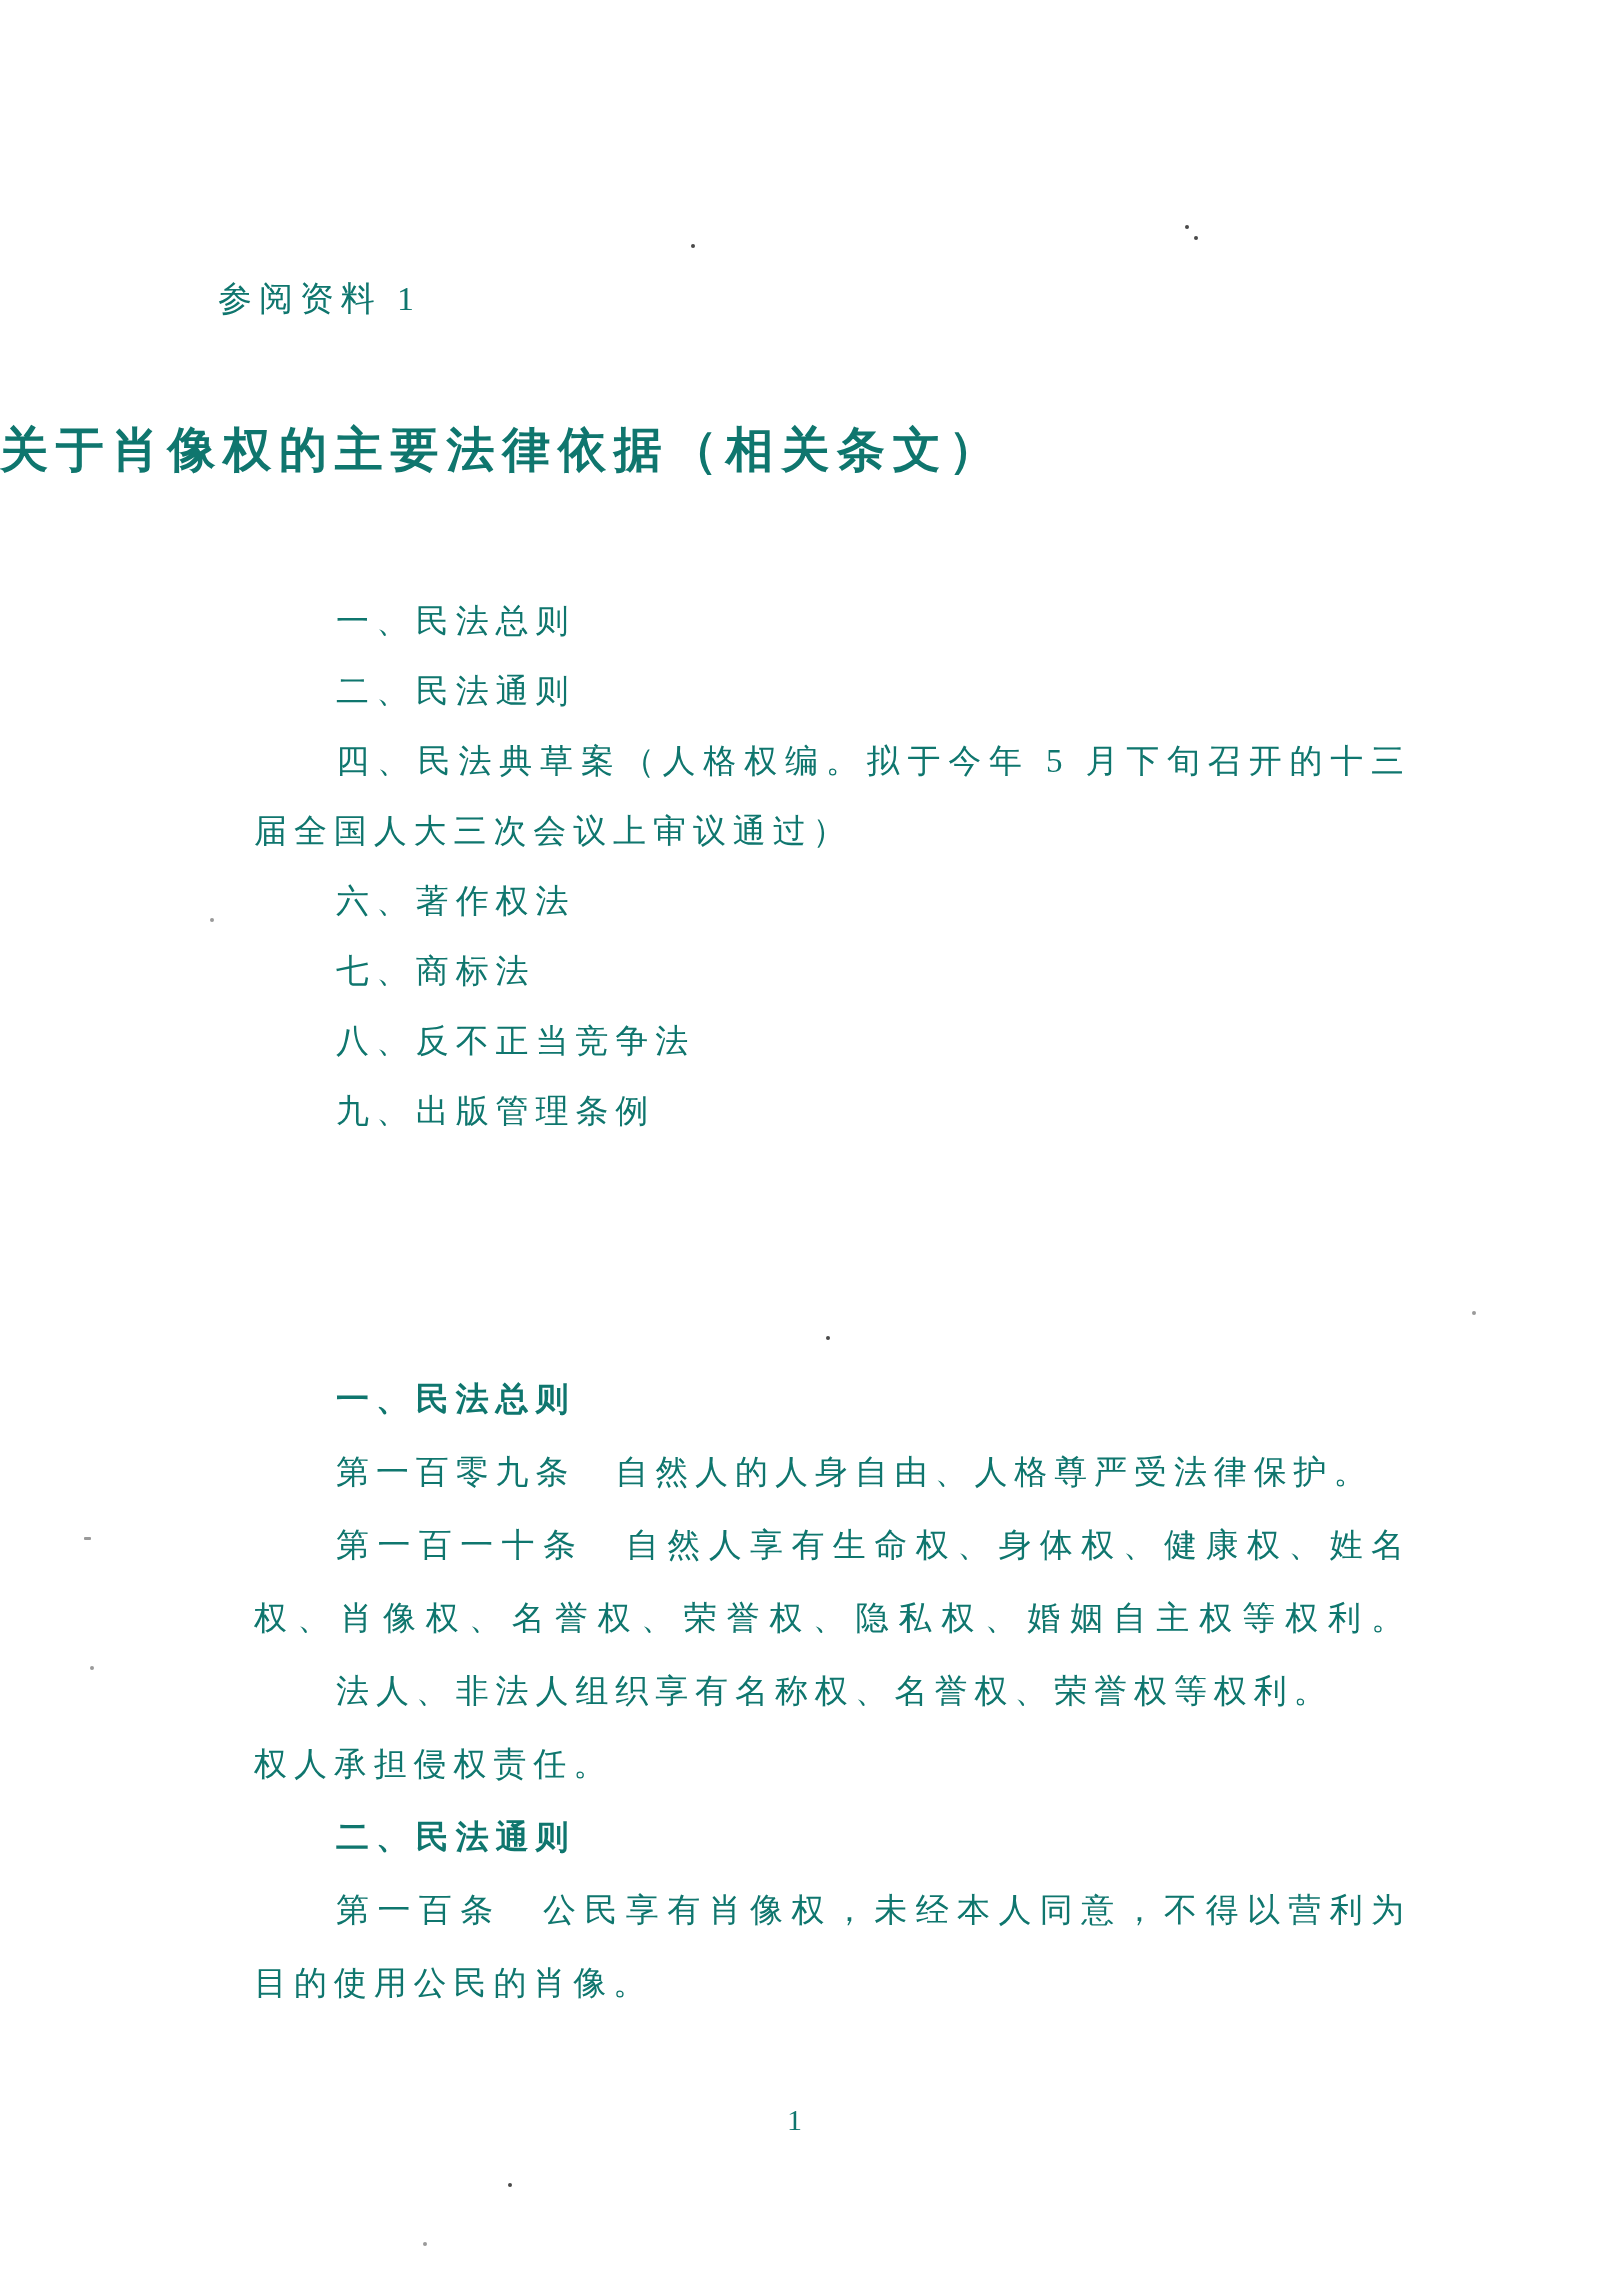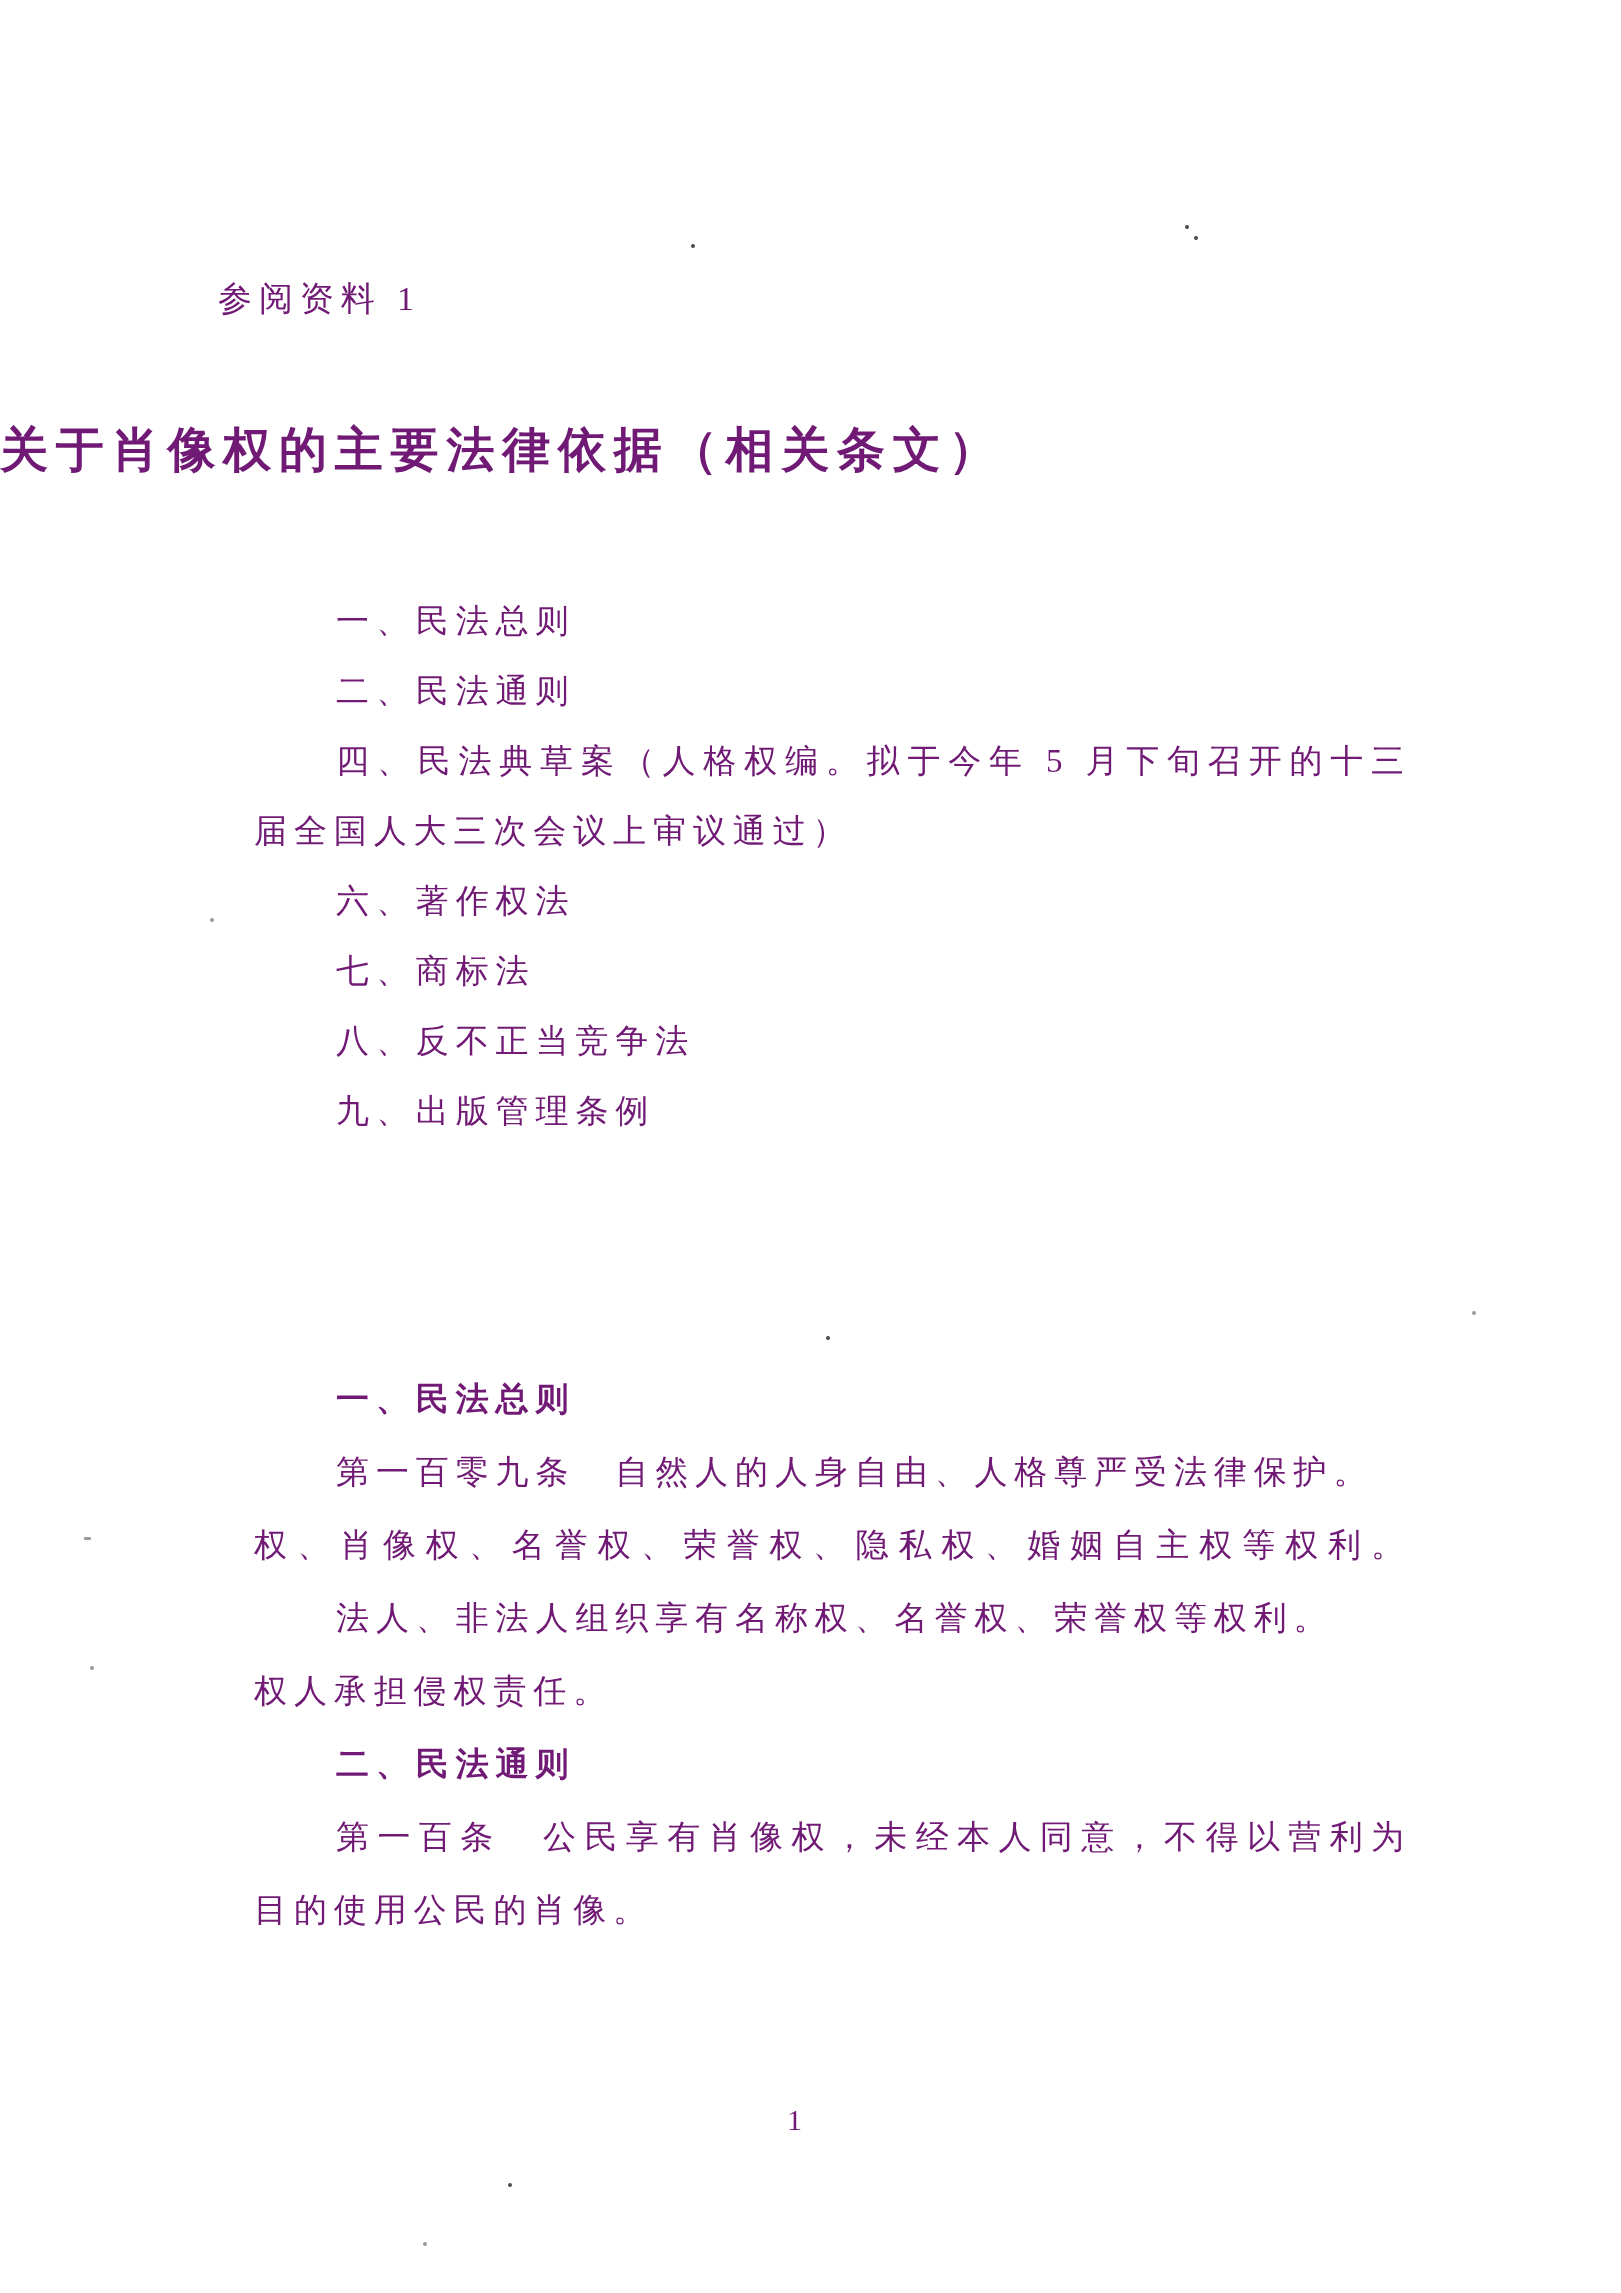--- a/index.html
+++ b/index.html
@@ -7,21 +7,21 @@
     padding: 0;
     background: #e8e8e8;
   }
   .page {
     position: relative;
     width: 1621px;
     height: 2294px;
     background: #ffffff;
     overflow: hidden;
     font-family: "Liberation Serif", "DejaVu Serif", serif;
-    color: #701a75;
+    color: #0f766e;
   }
   .doc-label {
     position: absolute;
     left: 218px;
     top: 276px;
     font-size: 34px;
     letter-spacing: 6.9px;
     white-space: nowrap;
   }
   .doc-title {
@@ -91,20 +91,21 @@
     <div class="line">届全国人大三次会议上审议通过）</div>
     <div class="line indent">六、著作权法</div>
     <div class="line indent">七、商标法</div>
     <div class="line indent">八、反不正当竞争法</div>
     <div class="line indent">九、出版管理条例</div>
   </div>
 
   <div class="text-block body-block">
     <div class="line indent bold">一、民法总则</div>
     <div class="line indent">第一百零九条　自然人的人身自由、人格尊严受法律保护。</div>
+    <div class="line indent full">第一百一十条　自然人享有生命权、身体权、健康权、姓名</div>
     <div class="line full">权、肖像权、名誉权、荣誉权、隐私权、婚姻自主权等权利。</div>
     <div class="line indent">法人、非法人组织享有名称权、名誉权、荣誉权等权利。</div>
     <div class="line">权人承担侵权责任。</div>
     <div class="line indent bold">二、民法通则</div>
     <div class="line indent full">第一百条　公民享有肖像权，未经本人同意，不得以营利为</div>
     <div class="line">目的使用公民的肖像。</div>
   </div>
 
   <div class="page-number">1</div>
 

